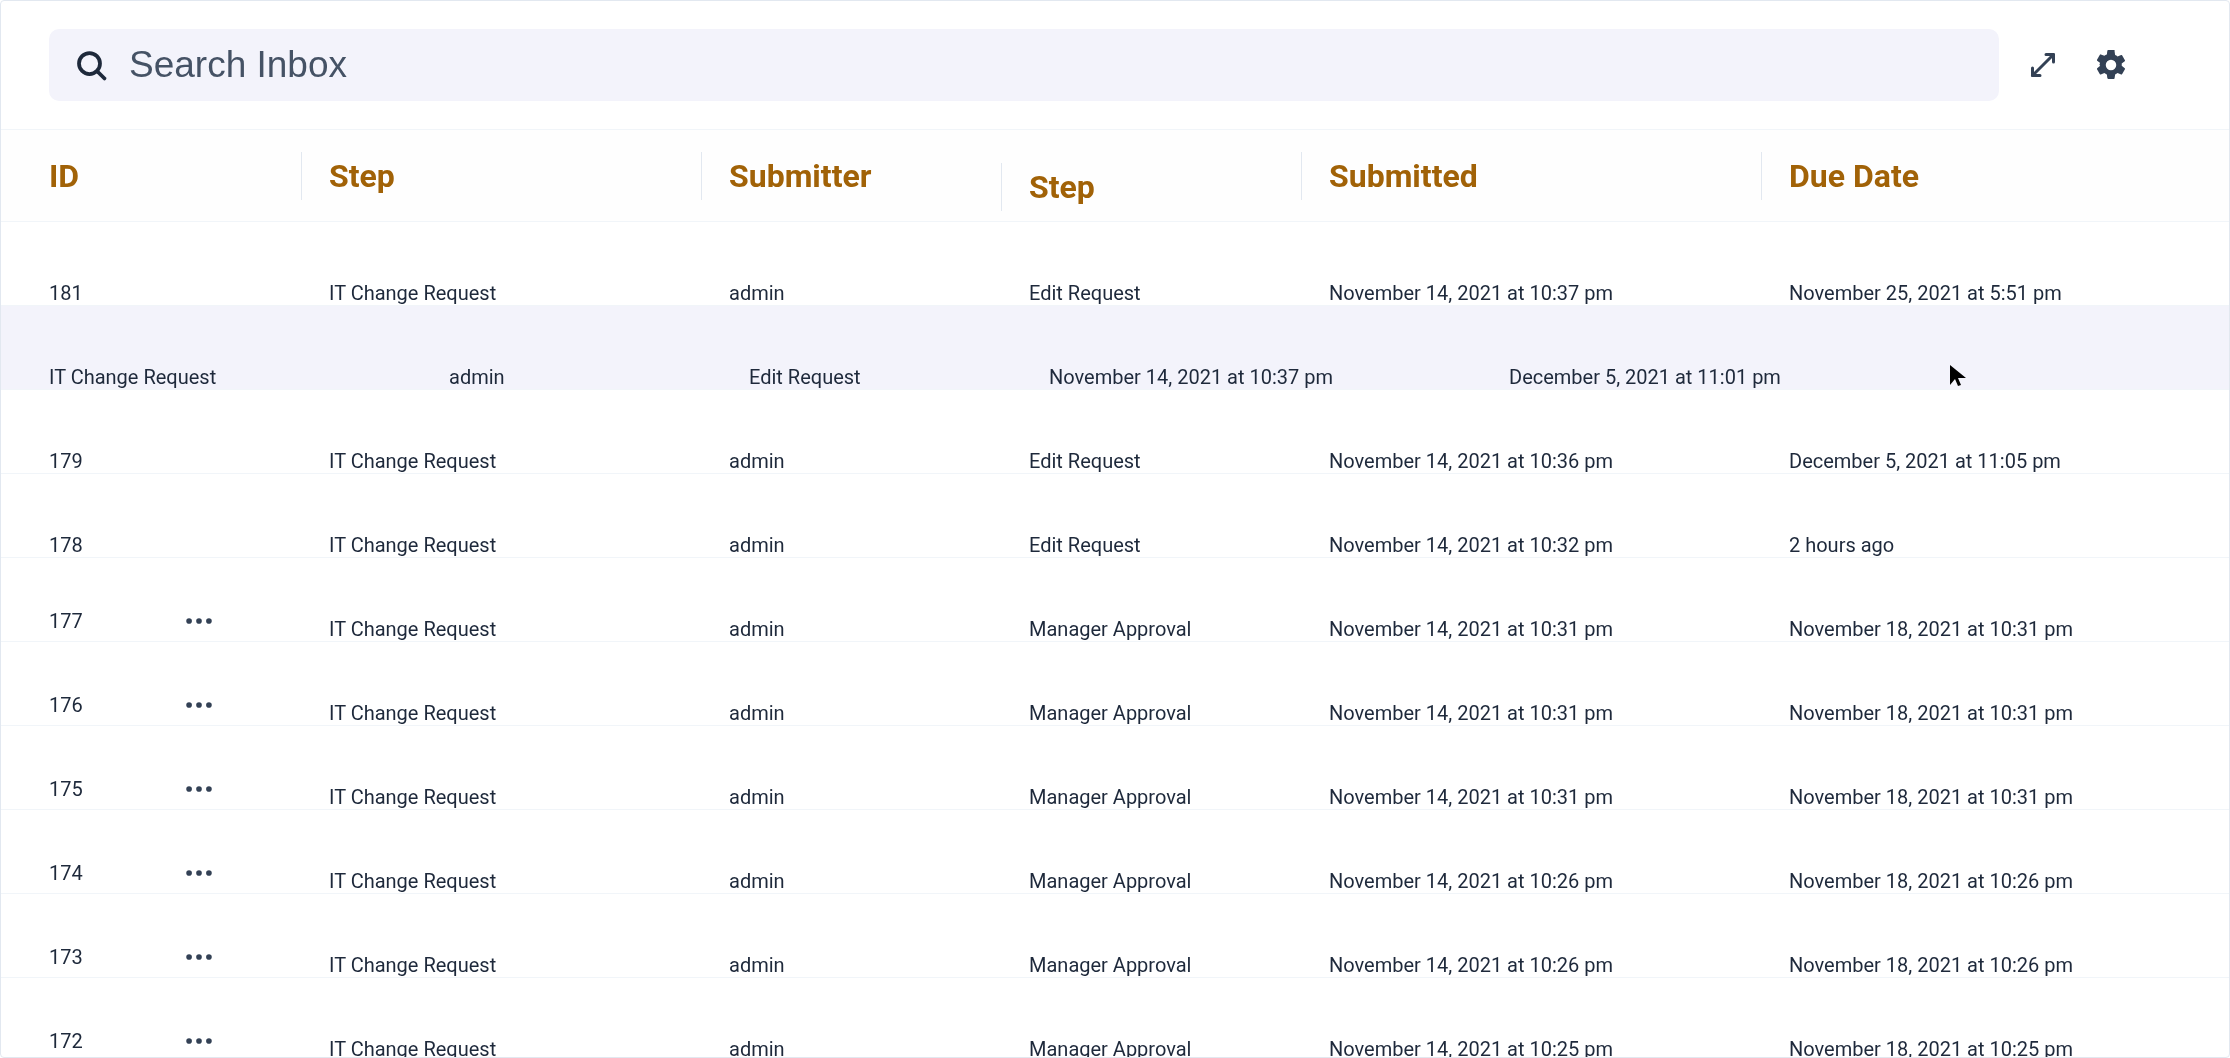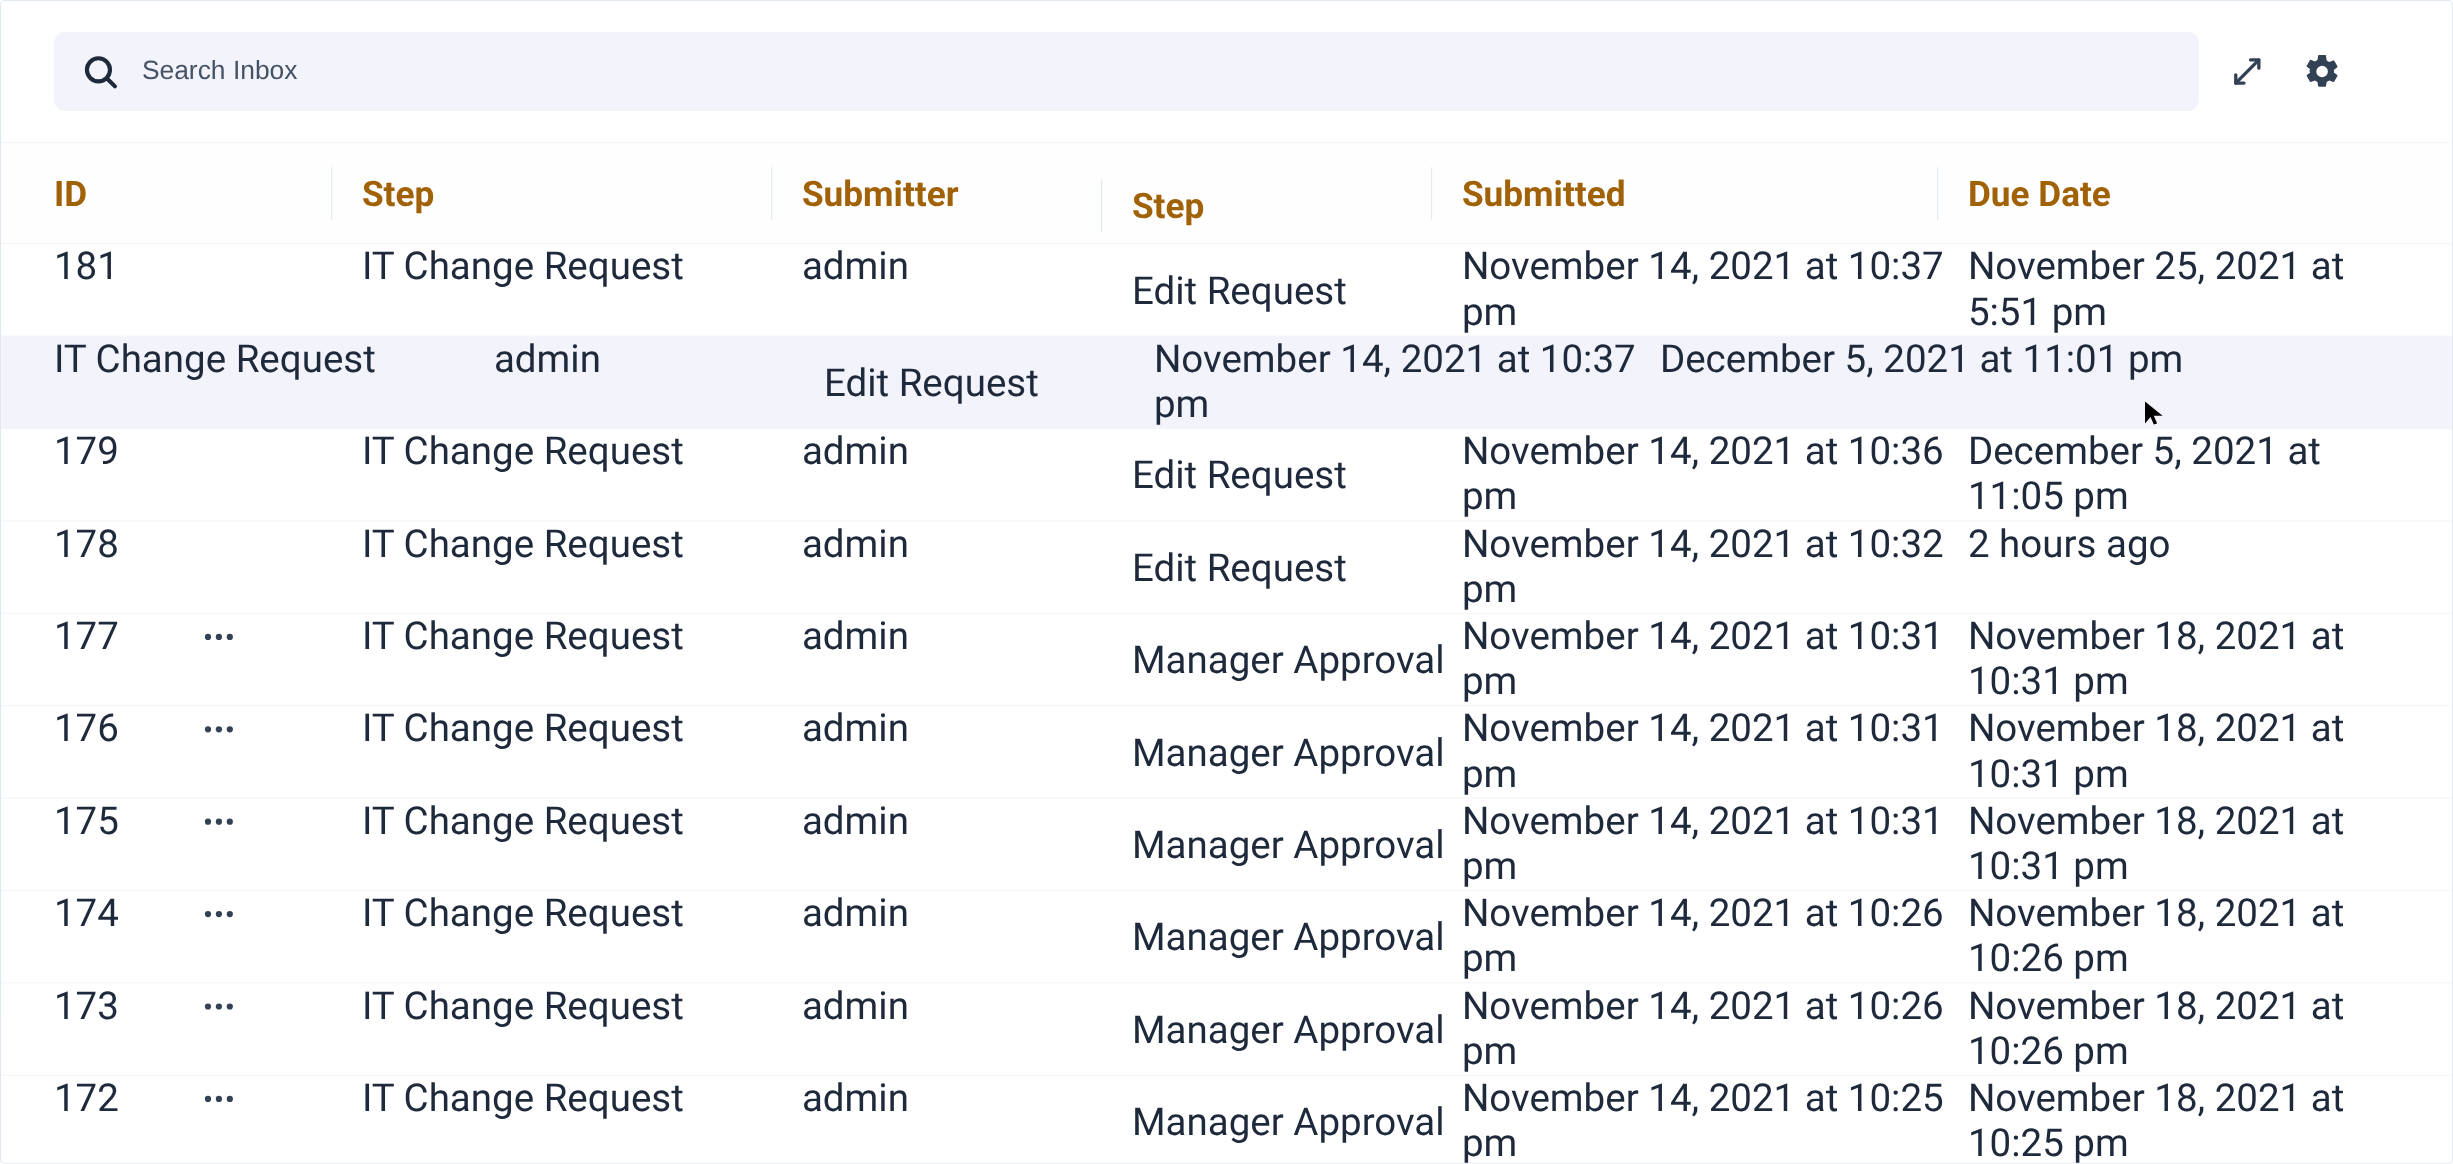--- a/index.html
+++ b/index.html
@@ -32,21 +32,21 @@
       border-radius:10px;
       height:72px;
       padding:0 24px;
       max-width:1950px;
     }
     .search-wrap svg { width:36px; height:36px; stroke:#1e293b; flex-shrink:0; }
     .search-input {
       flex:1;
       border:none;
       background:transparent;
-      font-size:24px;
+      font-size:37px;
       color:#334155;
       outline:none;
       margin-left:20px;
     }
     .search-input::placeholder { color:#334155; opacity:.9;}
     .icon-btn {
       width:48px;
       height:48px;
       display:flex;
       align-items:center;
@@ -82,25 +82,25 @@
     }
     .col-id { width:280px; }
     .col-form { width:400px; }
     .col-submitter { width:300px; }
     .col-step { width:300px;margin-top:22px; }
     .col-submitted { width:460px; }
     .col-due { flex:1; }
     .tbody {}
     .row {
       display:flex;
-      align-items:flex-start;
+      align-items:flex-end;
       height:84px;
       padding:0 48px;
       border-bottom:1px solid #f1f5f9;
-      font-size:35px;
+      font-size:20px;
       color:#1e293b;
       position:relative;
     }
     .row.hover { background:#f3f3fb; }
     .cell {}
     .id-cell { width:280px; display:flex; align-items:center; }
     .id-val { min-width:120px; }
     .dots {
       width:40px; height:40px; display:flex; align-items:center; justify-content:center;
       color:#334155; cursor:pointer; margin-left:10px;

